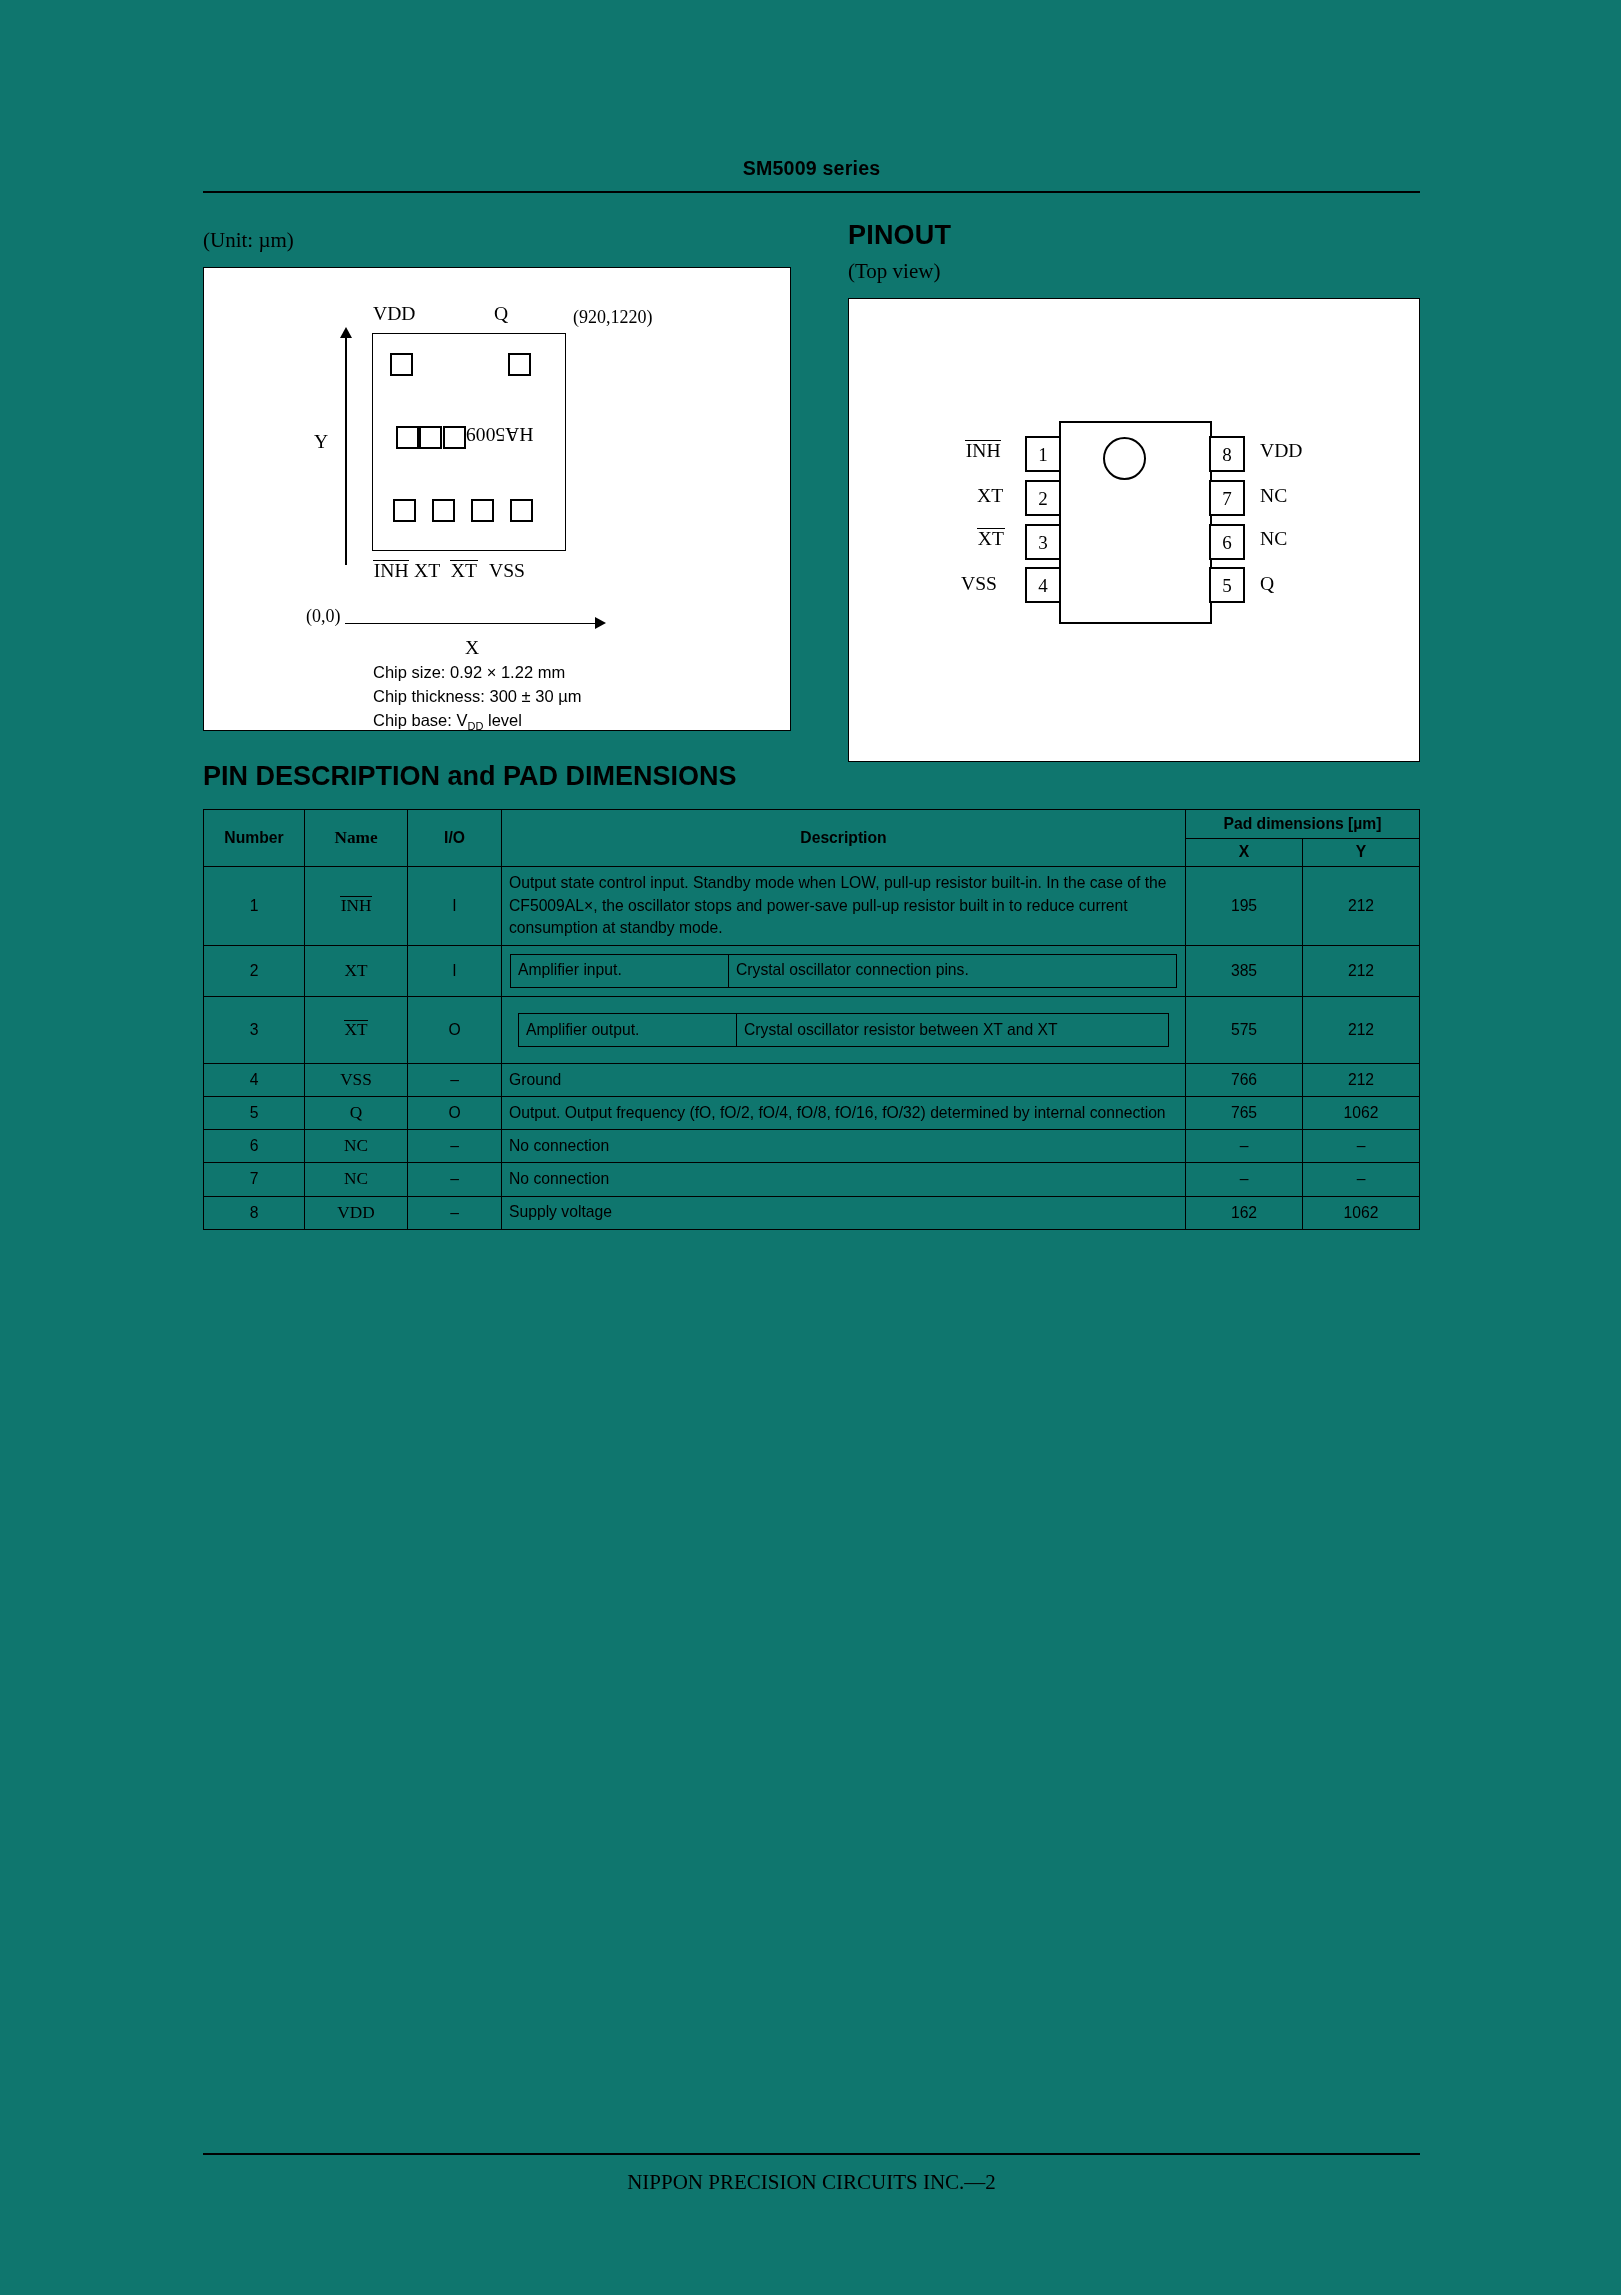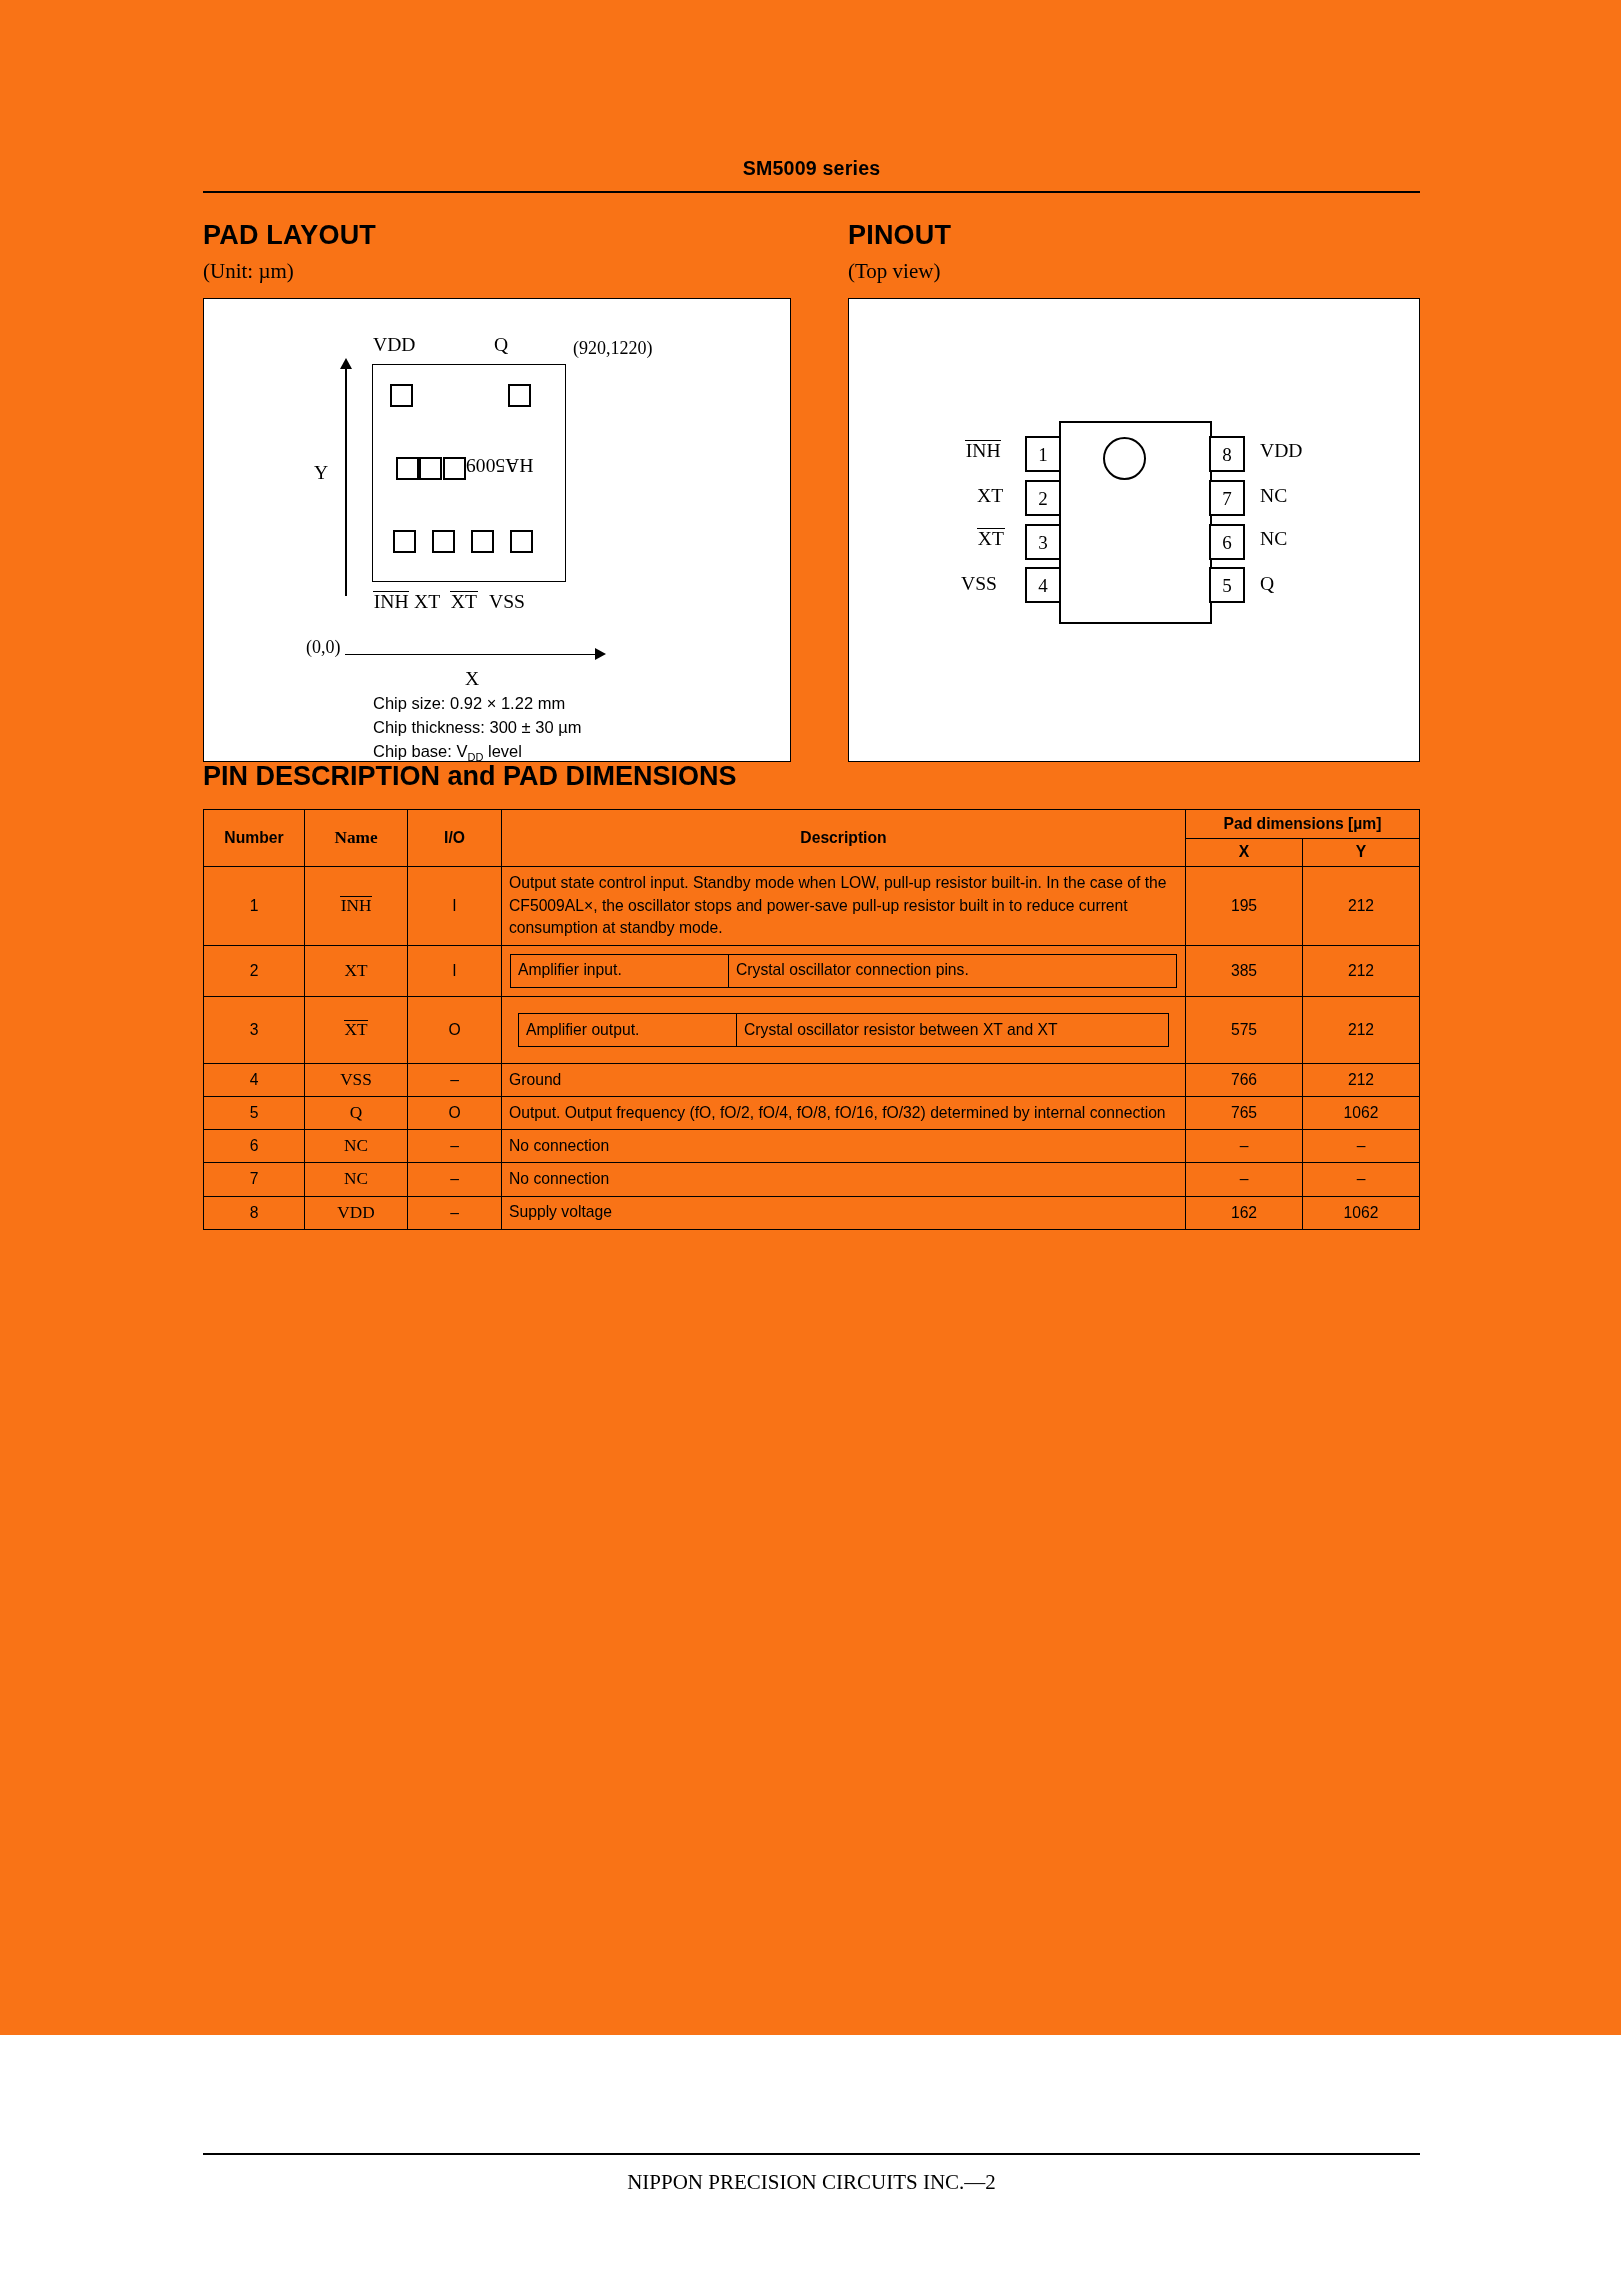--- a/index.html
+++ b/index.html
@@ -11,22 +11,22 @@
     width: 1622px;
     height: 2295px;
     font-family: "Liberation Sans", sans-serif;
     color: #000000;
     position: relative;
   }
   .page {
     position: absolute;
     left: 0; top: 0;
     width: 1622px;
-    height: 2035px;
-    background: #f97316;
+    height: 2295px;
+    background: #0f766e;
   }
   .content {
     position: absolute;
     left: 203px;
     top: 157px;
     width: 1217px;
   }
   
   .doc-header {
     text-align: center;
@@ -248,21 +248,20 @@
 <div class="page">
 
   <div class="content">
 
     <div class="doc-header">SM5009 series</div>
     <div class="rule-top"></div>
 
     <div class="diagrams">
 
       <div class="col-left">
-        <div class="sec-title">PAD LAYOUT</div>
         <div class="sec-sub">(Unit: µm)</div>
 
         <div class="figbox left" style="margin-top:14px;">
 
           <div class="axis-v"></div>
           <div class="axis-h"></div>
           <div class="lbl" style="left:110px; top:163px;">Y</div>
           <div class="lbl" style="left:261px; top:369px;">X</div>
           <div class="lbl" style="left:102px; top:326px; font-size:18px;margin-top:12px;">(0,0)</div>
           <div class="lbl" style="left:369px; top:39px; font-size:18px;">(920,1220)</div>

